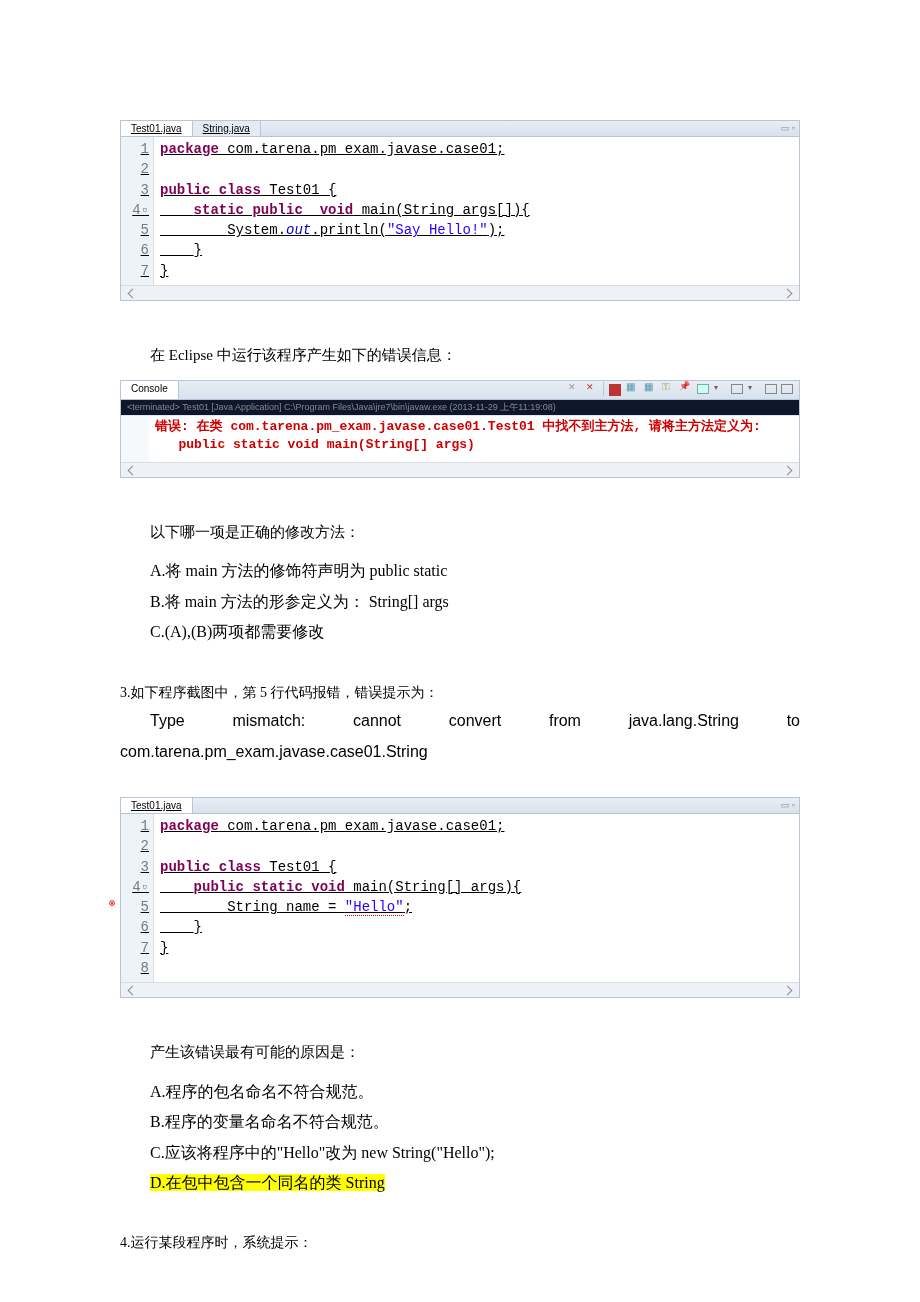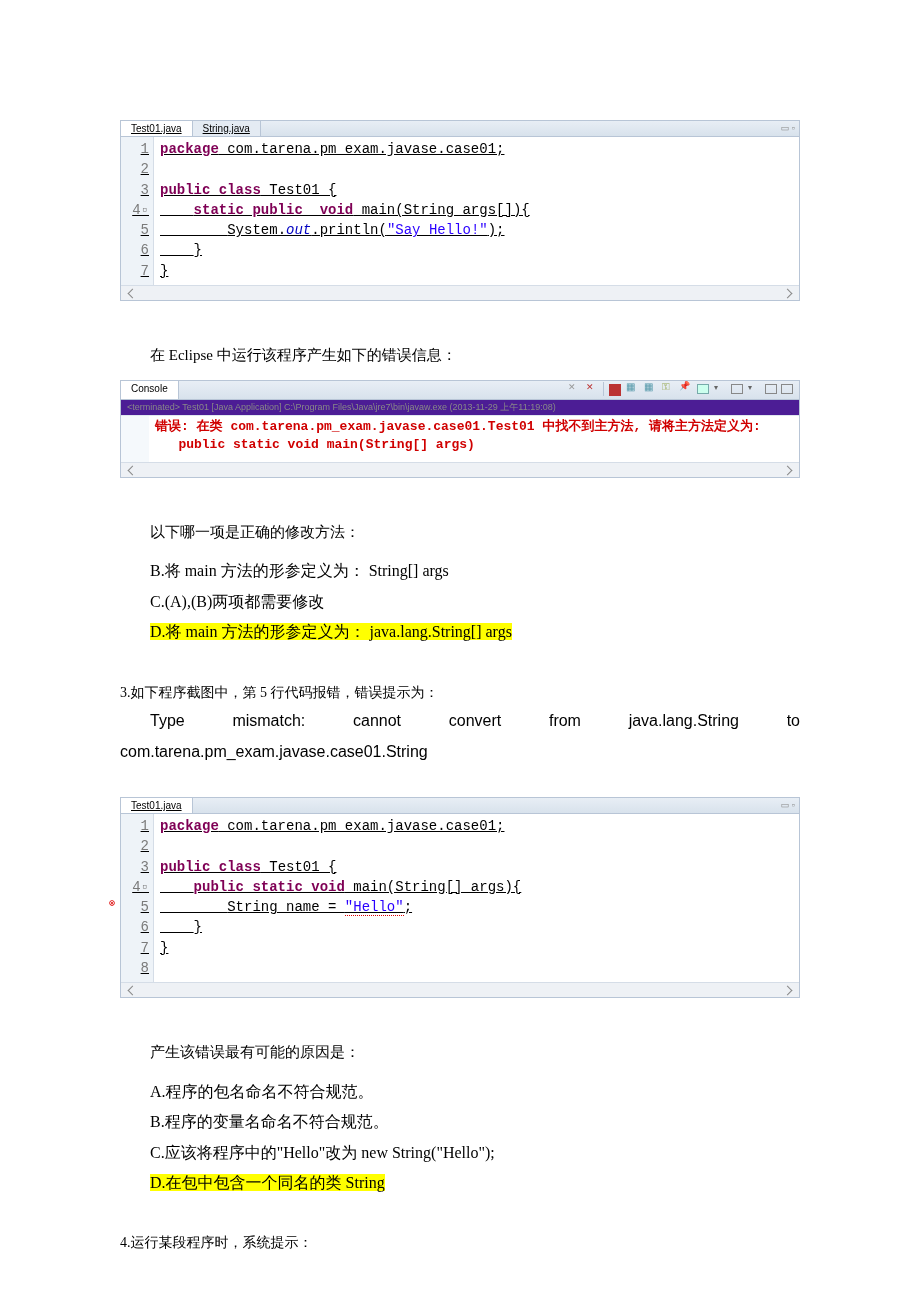--- a/index.html
+++ b/index.html
@@ -142,21 +142,21 @@
   .ci-screen { border: 1px solid #7aa; width: 10px; height: 8px; margin: 2px; background: #cfe; }
   .ci-drop::before { content: "▾"; color: #666; font-size: 8px; position: absolute; left: 1px; top: 0; }
   .ci-pin::before { content: "📌"; font-size: 9px; position: absolute; left: 0; top: -2px; }
   .ci-rect { border: 1px solid #888; width: 10px; height: 8px; margin: 2px; }
 
   .console-subhead {
     font-family: Tahoma, Arial, sans-serif;
     font-size: 9px;
     color: #888;
     padding: 1px 6px;
-    background: #4c1d95;
+    background: #0f172a;
     border-bottom: 1px solid #e0e7ef;
   }
   .console-body {
     font-family: Consolas, "Courier New", monospace;
     font-size: 13px;
     line-height: 1.4;
     color: #d00000;
     padding: 2px 6px 8px 6px;
     background: #fff;
     white-space: pre;
@@ -240,23 +240,23 @@
     </div>
     <div class="console-subhead">&lt;terminated&gt; Test01 [Java Application] C:\Program Files\Java\jre7\bin\javaw.exe (2013-11-29 上午11:19:08)</div>
     <div class="console-body"><span>错误: 在类 com.tarena.pm_exam.javase.case01.Test01 中找不到主方法, 请将主方法定义为:</span>
 <span>   public static void main(String[] args)</span>
 </div>
     <div class="scrollbar-foot"></div>
   </div>
 
   <p class="body-text indent">以下哪一项是正确的修改方法：</p>
   <div class="options">
+    <div>A.将 main 方法的修饰符声明为 public static</div>
     <div>B.将 main 方法的形参定义为： String[] args</div>
     <div>C.(A),(B)两项都需要修改</div>
-    <div><span class="hl">D.将 main 方法的形参定义为： java.lang.String[] args</span></div>
   </div>
 
   <div class="q-heading">3.如下程序截图中，第 5 行代码报错，错误提示为：</div>
   <div class="indent mono-inline justify" style="line-height:1.9;">Type   mismatch:   cannot   convert   from   java.lang.String   to</div>
   <div class="mono-inline" style="line-height:1.9;">com.tarena.pm_exam.javase.case01.String</div>
 
   <div style="height:30px"></div>
 
   <div class="editor-pane">
     <div class="editor-tabs">

